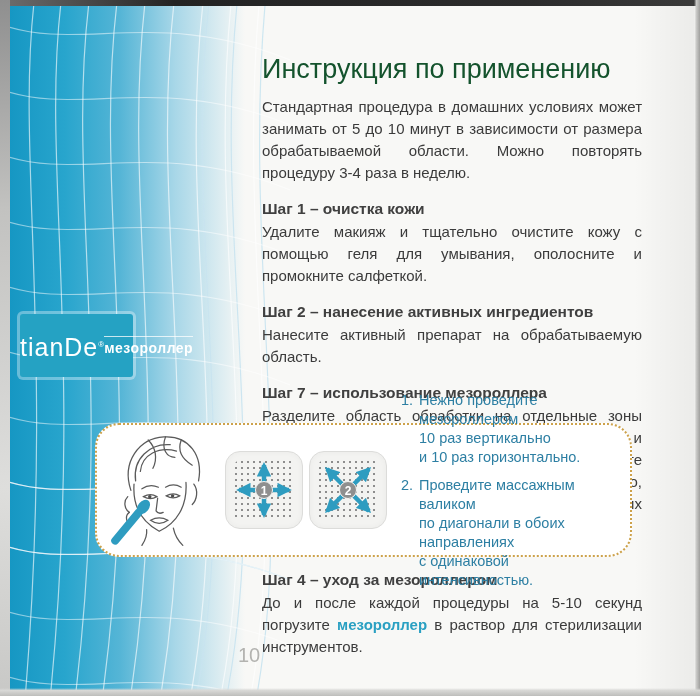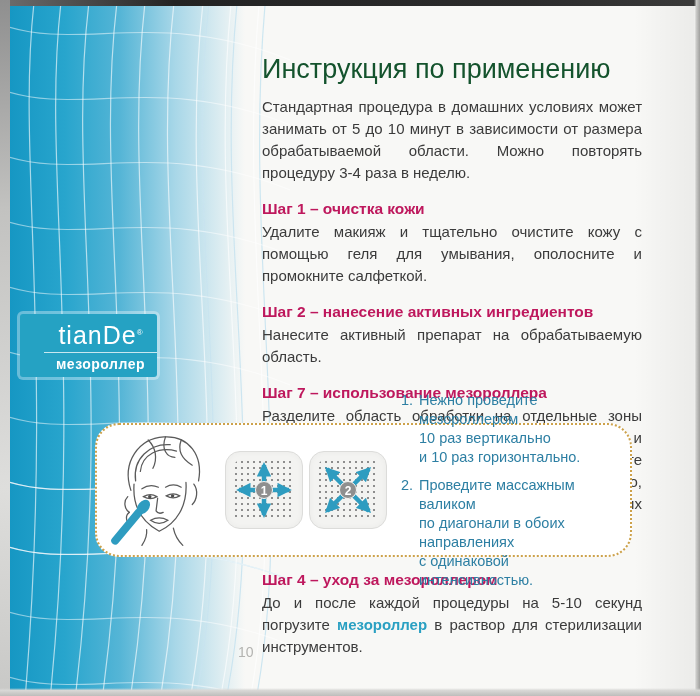--- a/index.html
+++ b/index.html
@@ -27,36 +27,36 @@
   .band{
     position:absolute;left:10px;top:4px;width:250px;height:686px;z-index:1;
     background:linear-gradient(to right,#1697c3 0px,#28a5cd 55px,#55b5d6 110px,#a8d7e8 165px,rgba(248,248,246,0) 235px);
   }
   .band svg{position:absolute;left:0;top:0;}
 
   
   .logo-box{
     position:absolute;left:20px;top:314px;width:113px;height:63px;z-index:3;
     background:#25a2c3;border-radius:3px;box-shadow:0 0 0 3px rgba(255,255,255,0.35);
-    display:flex;flex-direction:column;align-items:center;justify-content:flex-start;padding-left:24px;
+    display:flex;align-items:center;justify-content:flex-start;
   }
   .logo-brand{color:#ffffff;font-size:25px;line-height:34px;letter-spacing:1px;margin-top:2px;}
   .logo-brand .reg{font-size:8px;vertical-align:super;letter-spacing:0;}
   .logo-product{
     width:100%;text-align:center;color:#ffffff;font-weight:bold;font-size:14px;
     border-top:1px solid rgba(255,255,255,0.75);padding-top:3px;letter-spacing:0.5px;
   }
 
   
   .content{
     position:absolute;left:262px;top:52px;width:380px;z-index:2;color:#3b3b3b;
   }
   .title{color:#14532d;font-size:27px;line-height:34px;font-weight:normal;margin:0 0 10px 0;}
   .para{font-size:15px;line-height:22px;text-align:justify;margin:0;}
-  .step-h{color:#be185d;font-weight:bold;font-size:15.5px;line-height:20px;margin:15px 0 2px 0;}
+  .step-h{color:#404040;font-weight:bold;font-size:15.5px;line-height:20px;margin:15px 0 2px 0;}
   .hl{color:#2aa0c2;font-weight:bold;}
 
   
   .illu-box{
     position:absolute;left:95px;top:423px;width:537px;height:134px;z-index:4;
     background:#ffffff;border:2px dotted #cda24b;border-radius:24px;
     display:flex;flex-direction:row;align-items:center;box-sizing:border-box;
     padding:0 10px 0 4px;
   }
   .face-wrap{width:118px;height:130px;flex:0 0 auto;margin-top:-4px;}
@@ -70,21 +70,21 @@
     background-image:radial-gradient(circle,#8d8d8d 0.9px,rgba(0,0,0,0) 1.2px);
     background-size:6px 6px;border-radius:10px;
   }
   .icon-square svg{position:absolute;left:0;top:0;}
   .illu-list{flex:1 1 auto;margin-left:14px;color:#2d7fa3;font-size:14.5px;line-height:19px;}
   .illu-item{display:flex;margin-bottom:9px;}
   .illu-item:last-child{margin-bottom:0;}
   .illu-num{flex:0 0 18px;}
   .illu-text{white-space:pre-line;}
 
-  .page-number{position:absolute;left:238px;top:644px;z-index:2;color:#b3b3b0;font-size:14px;}
+  .page-number{position:absolute;left:238px;top:644px;z-index:2;color:#b3b3b0;font-size:20px;}
 </style>
 </head>
 <body>
 
 <div class="scan">
 
   <div class="band">
     <svg width="280" height="686" viewBox="0 0 280 686">
       <g stroke="#c9e4f0" stroke-width="1.2" fill="none" opacity="0.9">
         <path d="M200,-10 C172,220 232,440 186,696"></path>

